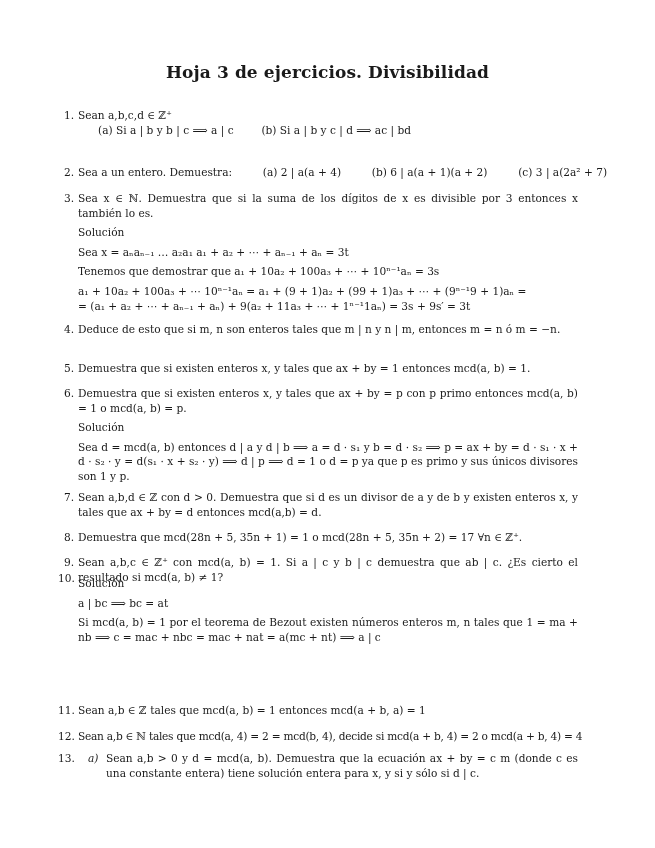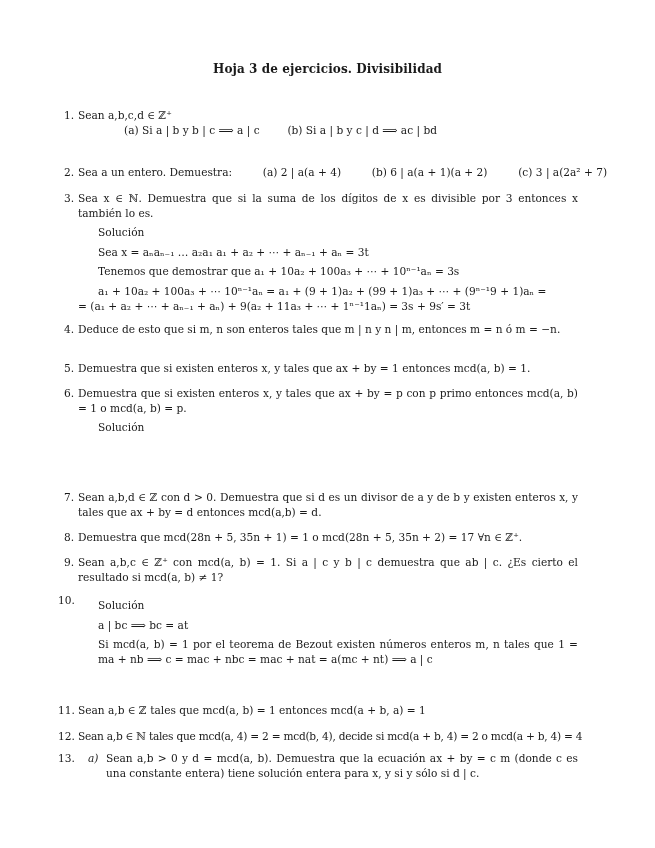--- a/index.html
+++ b/index.html
@@ -1,26 +1,26 @@
 <!DOCTYPE html>
 <html><head>
 <meta charset="utf-8">
 <style>
   html, body { margin:0; padding:0; background:#ffffff; }
   body { width:655px; height:848px; position:relative; overflow:hidden;
          font-family:"DejaVu Serif","Liberation Serif",serif; color:#1a1a1a; }
   .page { position:absolute; left:0; top:0; width:655px; height:848px; }
   .title { position:absolute; top:62px; left:0; width:655px; text-align:center;
-           font-weight:bold; font-size:12px; letter-spacing:0.1px; }
+           font-weight:bold; font-size:17px; letter-spacing:0.1px; }
   .item { position:absolute; left:78px; width:500px; font-size:10.6px; line-height:14.6px; }
   .num { position:absolute; left:-20px; width:16px; text-align:right; }
   .line { white-space:nowrap; }
   .wrap { white-space:normal; text-align:justify; }
-  .sub { margin-top:5px;margin-left:20px; }
-  .col2 { display:inline-block; width:160px;margin-left:26px; }
+  .sub { margin-top:5px; }
+  .col2 { display:inline-block; width:160px; }
   .pad { display:inline-block; width:24px; }
 </style>
 </head>
 <body>
 
 <div class="page">
 
   <div class="title">Hoja 3 de ejercicios. Divisibilidad</div>
 
   <div class="item" style="top:108px">
@@ -62,38 +62,39 @@
 
   <div class="item" style="top:361px">
     <span class="num">5.</span>
     <div class="line">Demuestra que si existen enteros x, y tales que ax + by = 1 entonces mcd(a, b) = 1.</div>
   </div>
 
   <div class="item" style="top:386px">
     <span class="num">6.</span>
     <div class="wrap">Demuestra que si existen enteros x, y tales que ax + by = p con p primo entonces mcd(a, b) = 1 o mcd(a, b) = p.</div>
     <div class="sub line">Solución</div>
+    <div class="sub wrap">Sea d = mcd(a, b) entonces d | a y d | b ⟹ a = d · s₁ y b = d · s₂ ⟹ p = ax + by = d · s₁ · x + d · s₂ · y = d(s₁ · x + s₂ · y) ⟹ d | p ⟹ d = 1 o d = p ya que p es primo y sus únicos divisores son 1 y p.</div>
   </div>
 
   <div class="item" style="top:490px">
     <span class="num">7.</span>
     <div class="wrap">Sean a,b,d ∈ ℤ con d &gt; 0. Demuestra que si d es un divisor de a y de b y existen enteros x, y tales que ax + by = d entonces mcd(a,b) = d.</div>
   </div>
 
   <div class="item" style="top:530px">
     <span class="num">8.</span>
     <div class="line">Demuestra que mcd(28n + 5, 35n + 1) = 1 o mcd(28n + 5, 35n + 2) = 17  ∀n ∈ ℤ⁺.</div>
   </div>
 
   <div class="item" style="top:555px">
     <span class="num">9.</span>
     <div class="wrap">Sean a,b,c ∈ ℤ⁺ con mcd(a, b) = 1. Si a | c y b | c demuestra que ab | c. ¿Es cierto el resultado si mcd(a, b) ≠ 1?</div>
   </div>
 
-  <div class="item" style="top:593px">
+  <div class="item" style="top:571px">
     <span class="num">10.</span>
     <div class="sub line">Solución</div>
     <div class="sub line">a | bc ⟹ bc = at</div>
     <div class="sub wrap">Si mcd(a, b) = 1 por el teorema de Bezout existen números enteros m, n tales que 1 = ma + nb ⟹ c = mac + nbc = mac + nat = a(mc + nt) ⟹ a | c</div>
   </div>
 
   <div class="item" style="top:703px">
     <span class="num">11.</span>
     <div class="line">Sean a,b ∈ ℤ tales que mcd(a, b) = 1 entonces mcd(a + b, a) = 1</div>
   </div>

